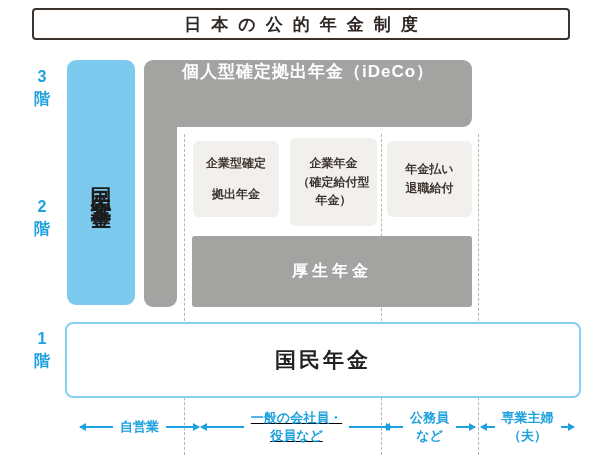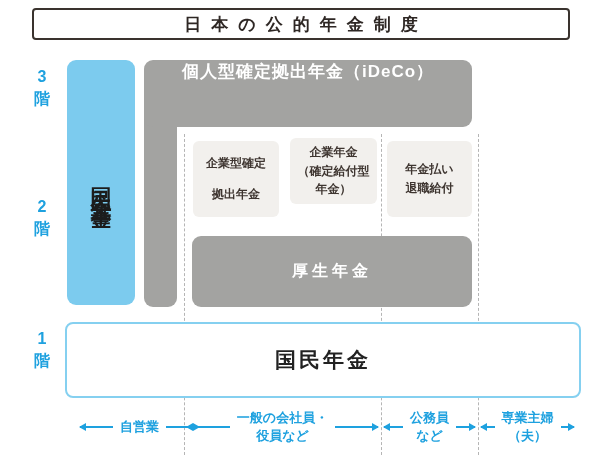--- a/index.html
+++ b/index.html
@@ -57,27 +57,27 @@
   }
 
   
   .wbox{
     background:#f2f0ed; border-radius:6px; z-index:2;
     display:flex; flex-direction:column; align-items:center; justify-content:center;
     font-size:12px; font-weight:bold; color:#3e3530; line-height:1.55; text-align:center;
   }
   .wbox span{display:block; white-space:nowrap;}
   .wbox1{left:193px; top:141px; width:86px; height:76px;gap:12px;}
-  .wbox2{left:290px; top:138px; width:87px; height:66px;}
+  .wbox2{left:290px; top:138px; width:87px; height:88px;}
   .wbox3{left:387px; top:141px; width:85px; height:76px;}
 
   
   .kosei{
     left:192px; top:236px; width:280px; height:71px;
-    background:#a3a3a1; border-radius:9px; z-index:2;
+    background:#a3a3a1; border-radius:3px; z-index:2;
     display:flex; align-items:center; justify-content:center;
   }
   .kosei span{color:#ffffff; font-size:16px; font-weight:bold; letter-spacing:4px;}
 
   
   .kokumin{
     left:65px; top:322px; width:512px; height:72px;
     background:#ffffff; border:2px solid #85d0f0; border-radius:8px; z-index:2;
     display:flex; align-items:center; justify-content:center;
   }
@@ -92,21 +92,21 @@
     margin:0 7px; text-align:center; color:#1ea1df;
     font-size:13px; font-weight:bold; line-height:1.4; white-space:nowrap;
   }
   .cat-text span{display:block;}
   .arr{flex:1; height:2px; min-width:13px; background:#1ea1df; position:relative;}
   .arr::before{content:''; position:absolute; top:-3px;
     border-top:4px solid transparent; border-bottom:4px solid transparent;}
   .arr.left::before{left:-1px; border-right:7px solid #1ea1df;}
   .arr.right::before{right:-1px; border-left:7px solid #1ea1df;}
   .cat1{left:80px;  width:119px;}
-  .cat2{left:187px; width:191px;}
+  .cat2{left:201px; width:191px;text-decoration:underline;}
   .cat3{left:384px; width:91px;}
   .cat4{left:481px; width:93px;}
 </style>
 </head>
 <body>
 
 <div class="stage">
 
   <div class="abs vline" style="left:184px;"></div>
   <div class="abs vline" style="left:381px;"></div>

